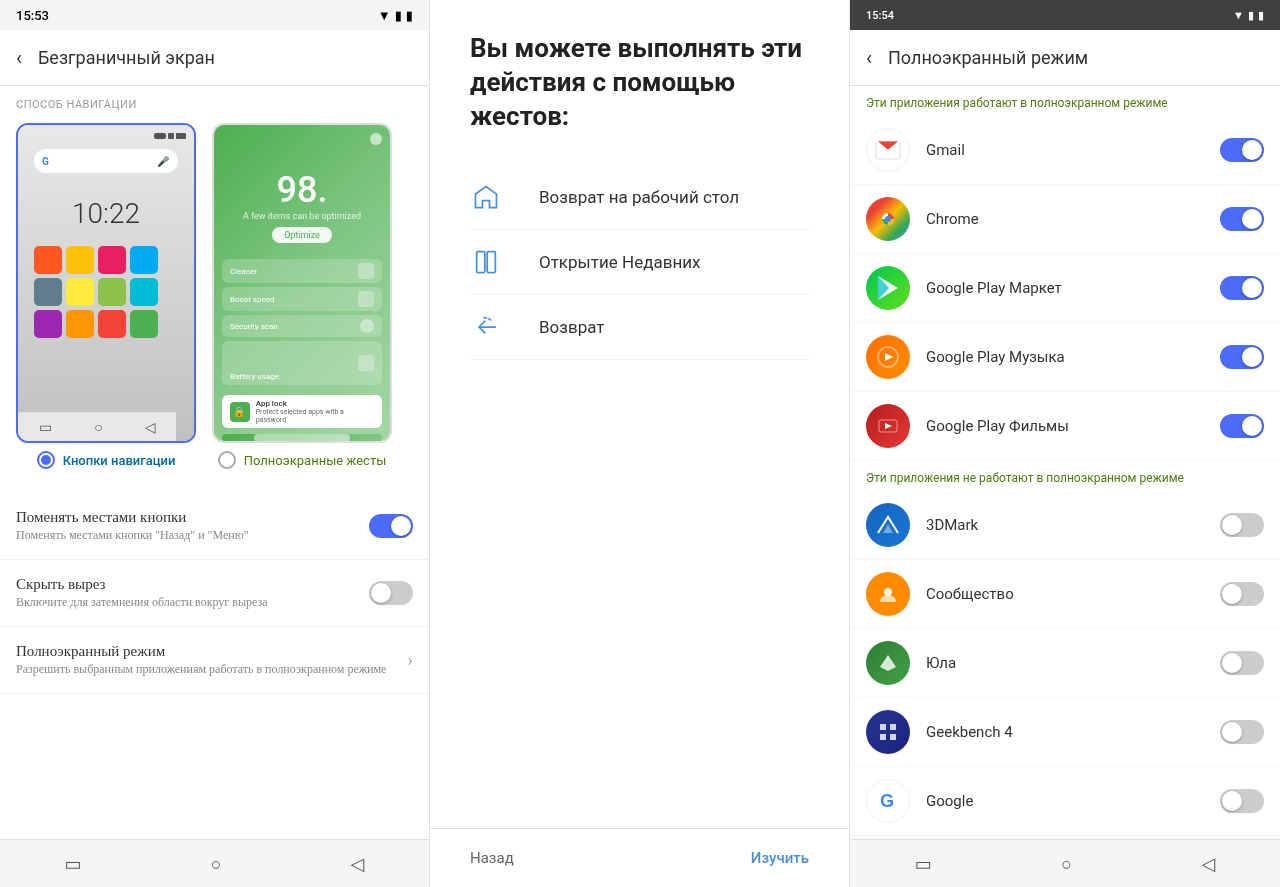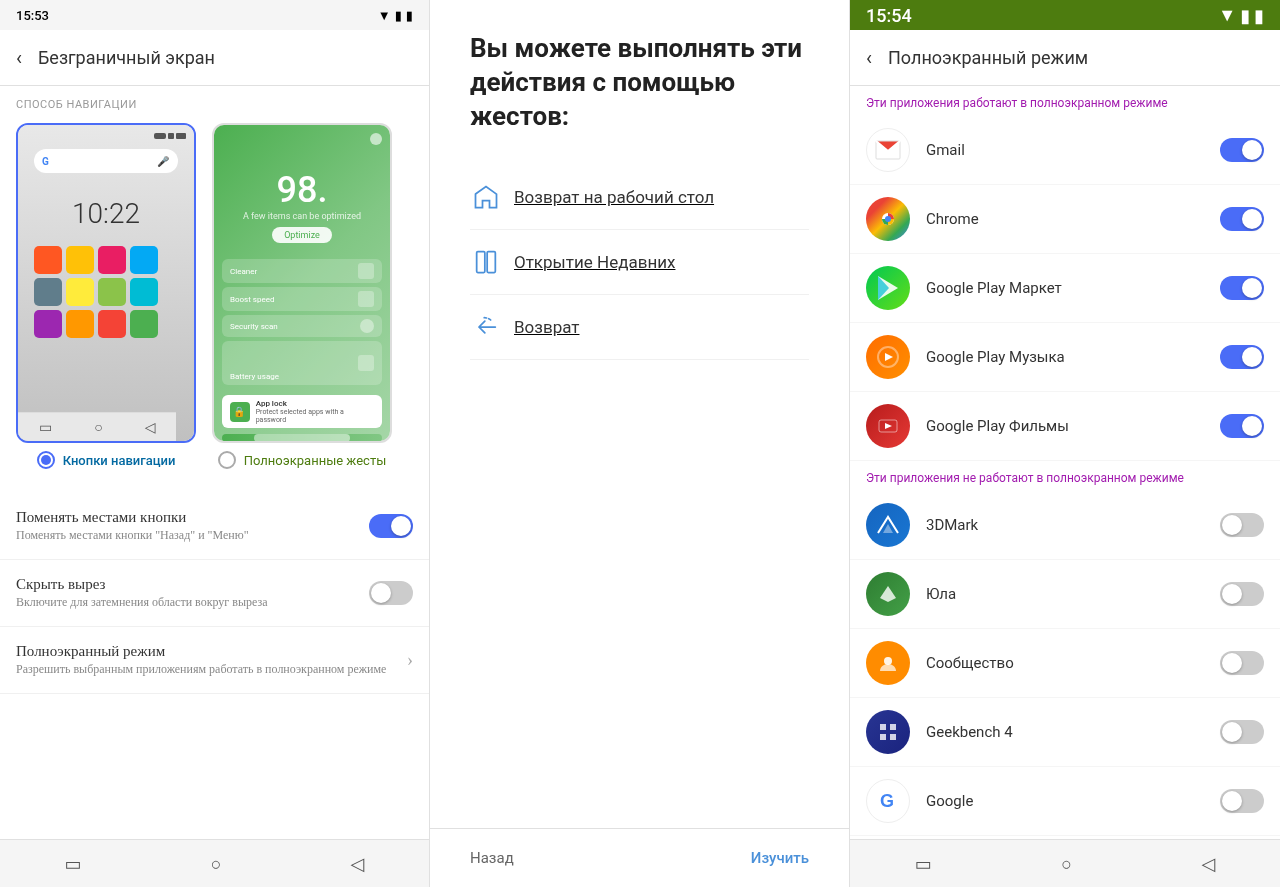--- a/index.html
+++ b/index.html
@@ -290,24 +290,23 @@
     .gesture-title {
       font-size: 26px;
       font-weight: 700;
       color: #222;
       line-height: 1.3;
       margin-bottom: 32px;
     }
     .gesture-item {
       display: flex;
       align-items: center;
-      gap: 12px;
+      gap: 37px;
       padding: 16px 0;
       border-bottom: 1px solid #f0f0f0;
-      text-decoration: underline;
     }
     .gesture-icon {
       width: 32px;
       height: 32px;
       flex-shrink: 0;
       display: flex;
       align-items: center;
       justify-content: center;
     }
     .gesture-icon svg {
@@ -334,40 +333,40 @@
     
     .right-panel {
       width: 430px;
       height: 887px;
       background: #fff;
       display: flex;
       flex-direction: column;
     }
     .right-status-bar {
       height: 30px;
-      background: #4d7c0f;
+      background: #404040;
       display: flex;
       align-items: center;
       justify-content: space-between;
       padding: 0 16px;
       color: #fff;
-      font-size: 18px;
+      font-size: 11px;
       font-weight: 500;
     }
     .right-header {
       height: 56px;
       background: #fff;
       display: flex;
       align-items: center;
       padding: 0 16px;
       border-bottom: 1px solid #e0e0e0;
     }
     .section-desc {
       font-size: 12px;
-      color: #a21caf;
+      color: #4d7c0f;
       padding: 10px 16px 6px;
     }
     .app-list-item {
       display: flex;
       align-items: center;
       padding: 12px 16px;
       border-bottom: 1px solid #f5f5f5;
     }
     .app-icon-circle {
       width: 44px;
@@ -677,37 +676,37 @@
       <svg width="24" height="20" viewBox="0 0 24 20">
           <path d="M2 18L12 2 22 18" fill="none" stroke="white" stroke-width="2"></path>
           <path d="M7 18L12 9 17 18" fill="rgba(255,255,255,0.4)"></path>
         </svg>
     </div>
     <span class="app-name">3DMark</span>
     <div class="toggle-small off"></div>
   </div>
 
   <div class="app-list-item">
-    <div class="app-icon-circle app-icon-yula">
-      <svg width="24" height="24" viewBox="0 0 24 24">
-          <path d="M4 16L12 4 20 16 12 20Z" fill="rgba(255,255,255,0.8)"></path>
-        </svg>
-    </div>
-    <span class="app-name">Юла</span>
-    <div class="toggle-small off"></div>
-  </div>
-
-  <div class="app-list-item">
     <div class="app-icon-circle app-icon-community">
       <svg width="24" height="24" viewBox="0 0 24 24">
           <circle cx="12" cy="10" r="4" fill="white" opacity="0.9"></circle>
           <path d="M4 20c0-4 3.6-7 8-7s8 3 8 7" fill="white" opacity="0.7"></path>
         </svg>
     </div>
     <span class="app-name">Сообщество</span>
+    <div class="toggle-small off"></div>
+  </div>
+
+  <div class="app-list-item">
+    <div class="app-icon-circle app-icon-yula">
+      <svg width="24" height="24" viewBox="0 0 24 24">
+          <path d="M4 16L12 4 20 16 12 20Z" fill="rgba(255,255,255,0.8)"></path>
+        </svg>
+    </div>
+    <span class="app-name">Юла</span>
     <div class="toggle-small off"></div>
   </div>
 
   <div class="app-list-item">
     <div class="app-icon-circle app-icon-geekbench" style="background:linear-gradient(135deg,#283593,#1A237E);">
       <svg width="24" height="24" viewBox="0 0 24 24">
           <rect x="4" y="4" width="6" height="6" fill="#fff" opacity="0.8"></rect>
           <rect x="14" y="4" width="6" height="6" fill="#fff" opacity="0.8"></rect>
           <rect x="4" y="14" width="6" height="6" fill="#fff" opacity="0.8"></rect>
           <rect x="14" y="14" width="6" height="6" fill="#fff" opacity="0.8"></rect>

